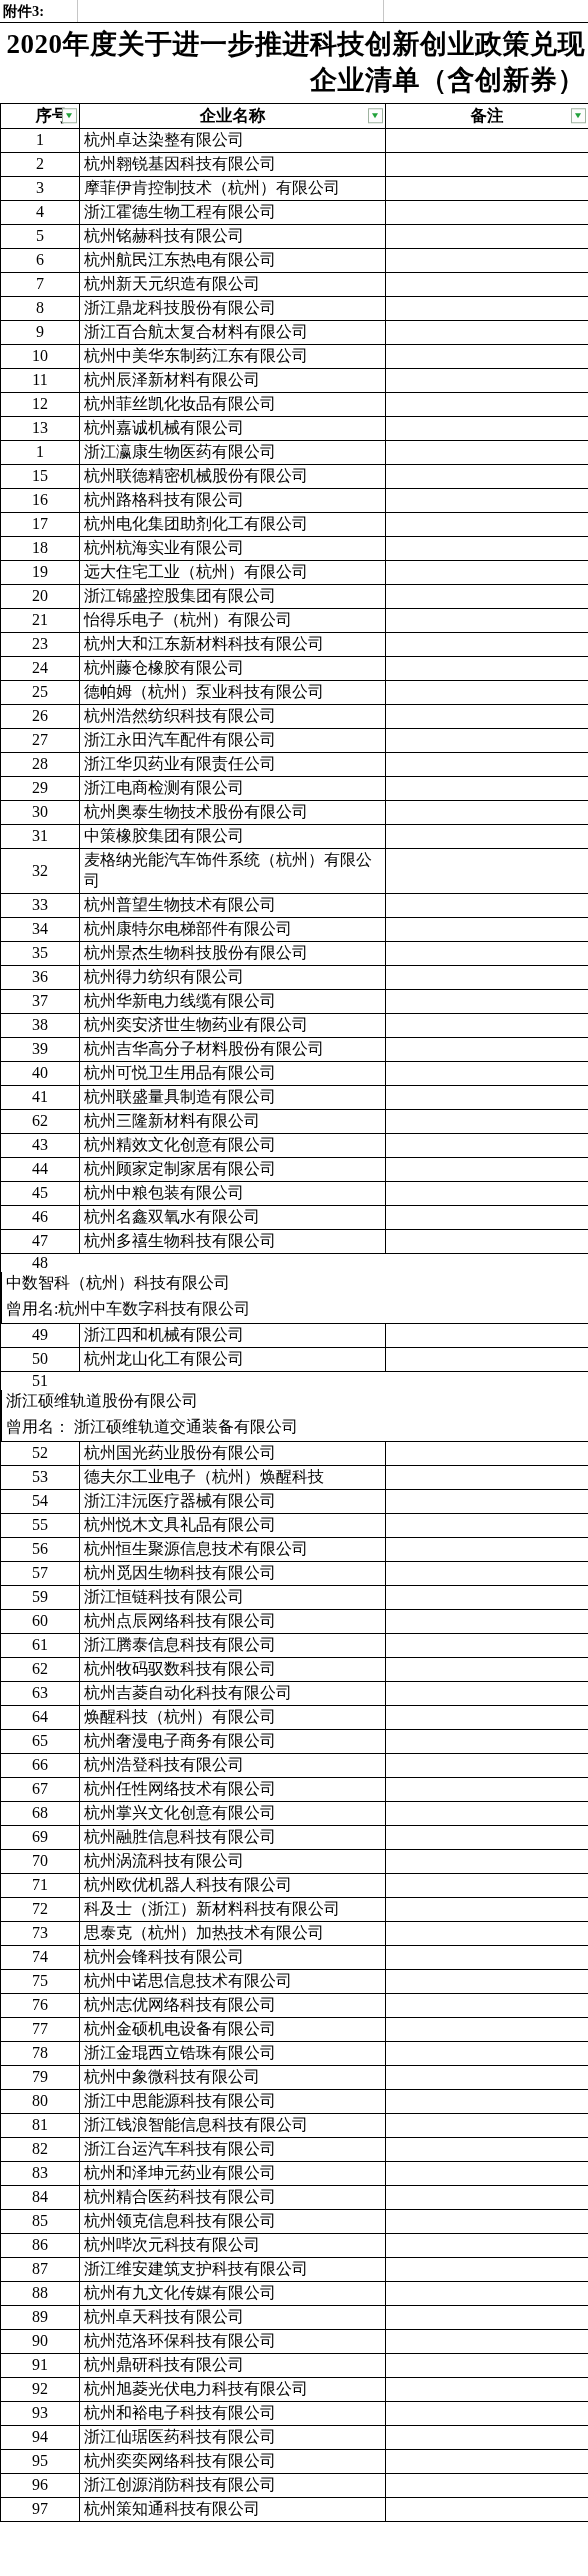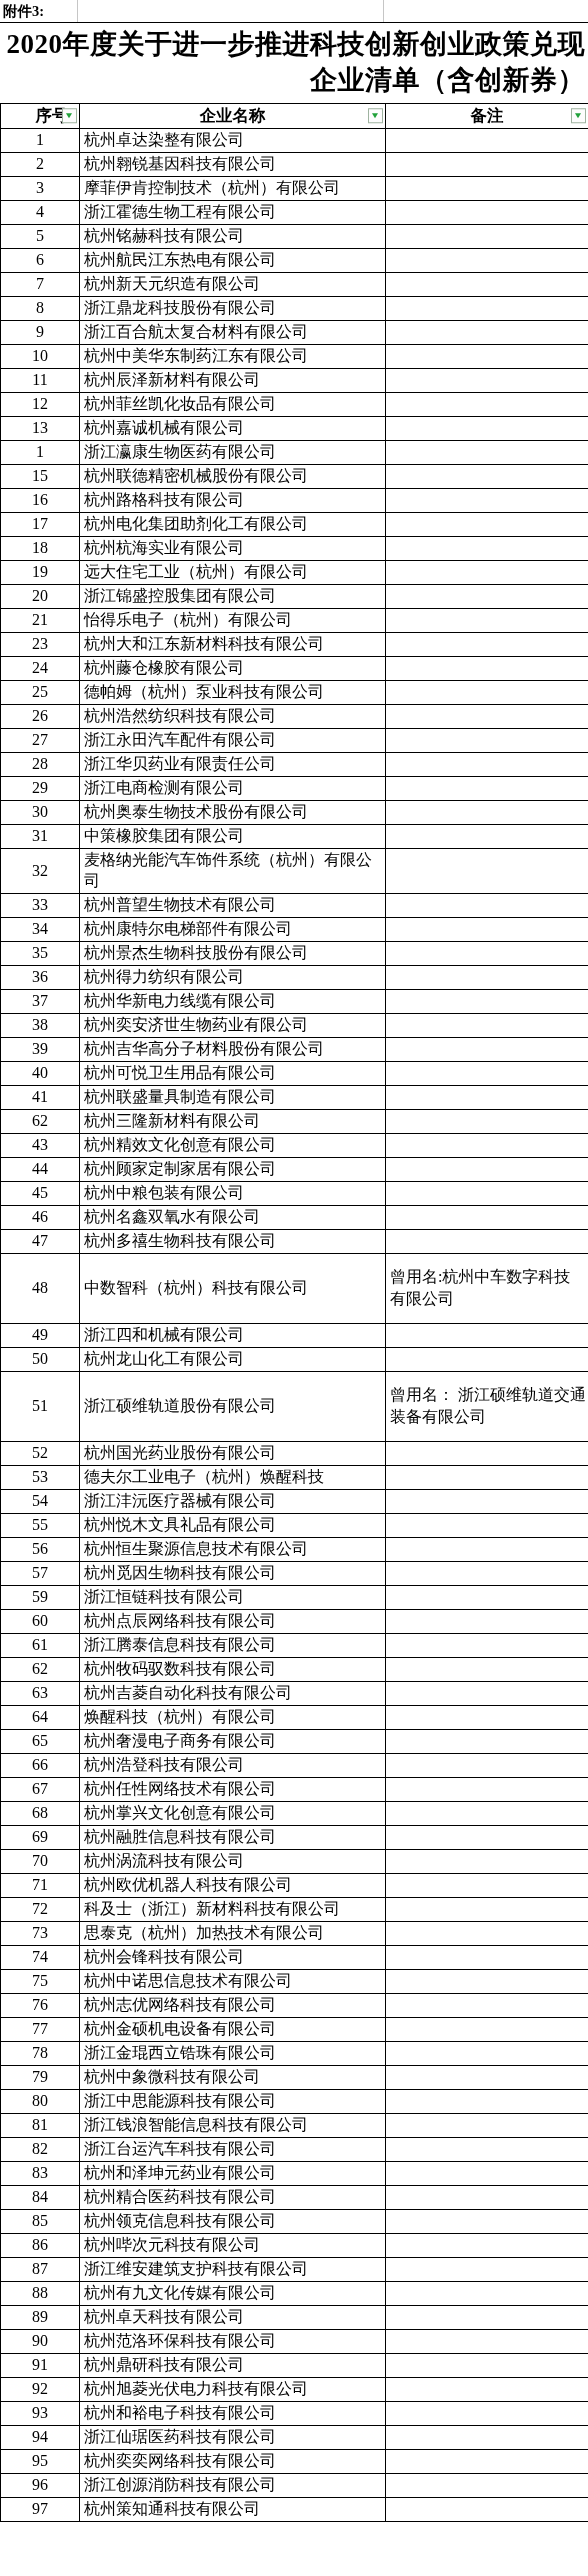--- a/index.html
+++ b/index.html
@@ -41,21 +41,21 @@
     border-right:1.4px solid #000;
     border-top:1.4px solid #000;
   }
   .row{
     display:flex;
     border-bottom:1.4px solid #000;
     min-height:23px;
     box-sizing:border-box;
     align-items:stretch;
   }
-  .row.tall{min-height:70px;}
+  .row.tall{min-height:70px;flex-direction:column;}
   .cell{
     box-sizing:border-box;
     display:flex;align-items:center;
     font-size:16px;
     overflow:hidden;
   }
   .c-index{width:78px;justify-content:center;text-align:center;}
   .c-name{width:306px;border-left:1.4px solid #000;padding:1px 1.9px 1px 3.9px;}
   .c-remark{flex:1;border-left:1.4px solid #000;padding:1px 1.9px 1px 3.9px;line-height:22px;}
   .c-remark .wrap{white-space:normal;word-break:break-all;}

